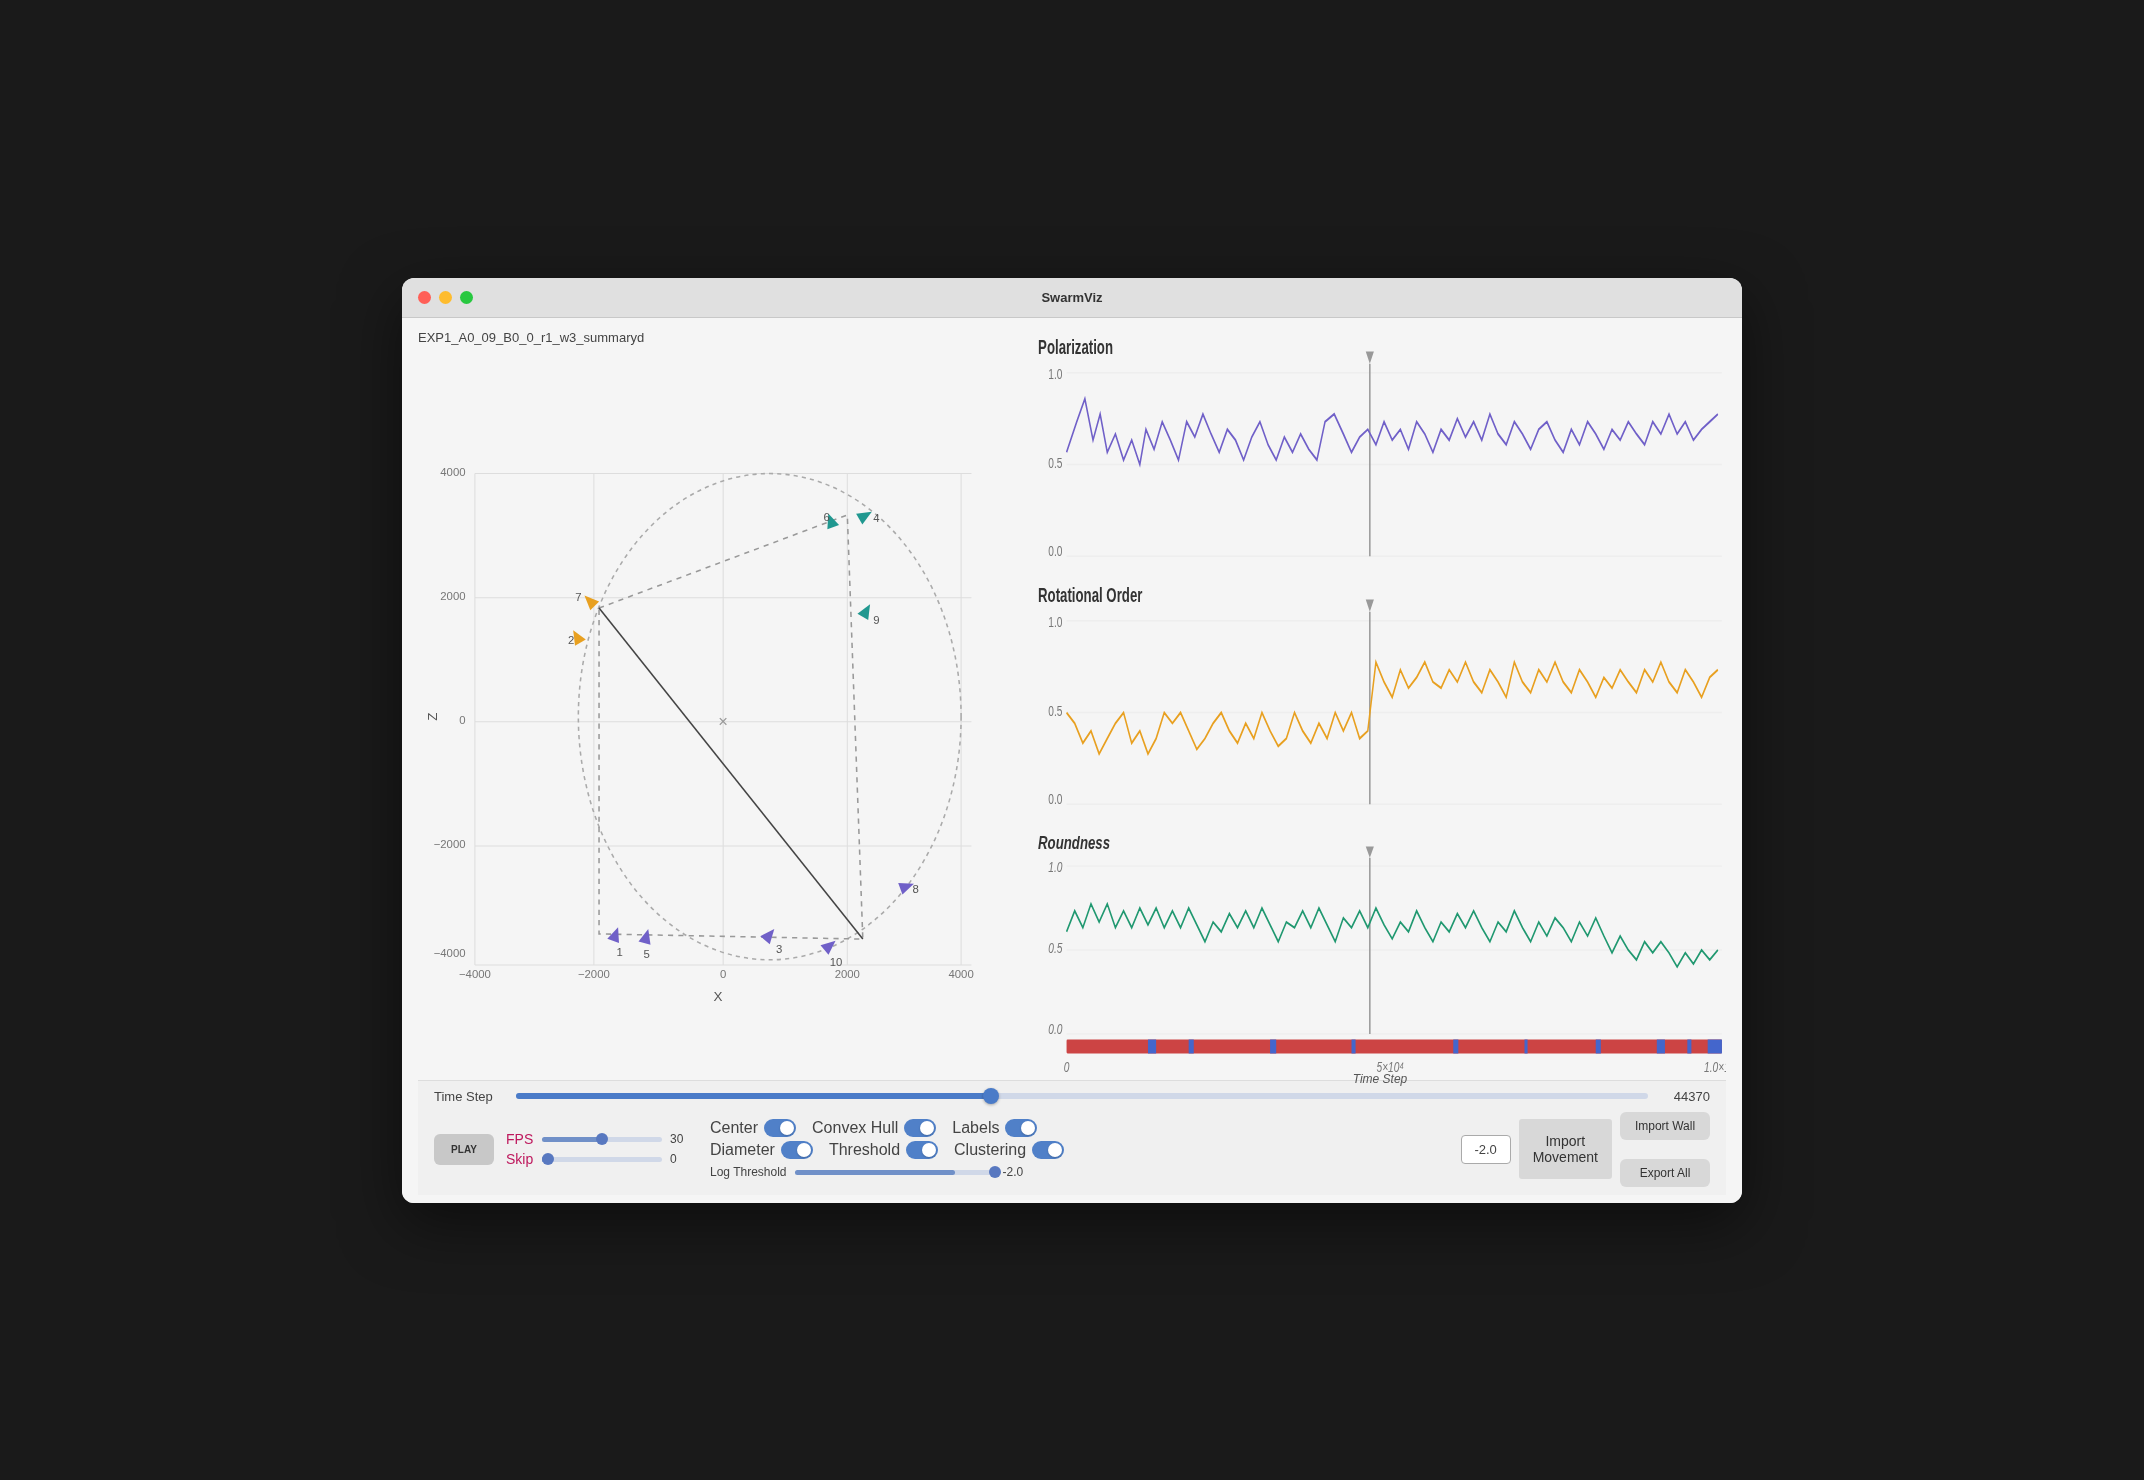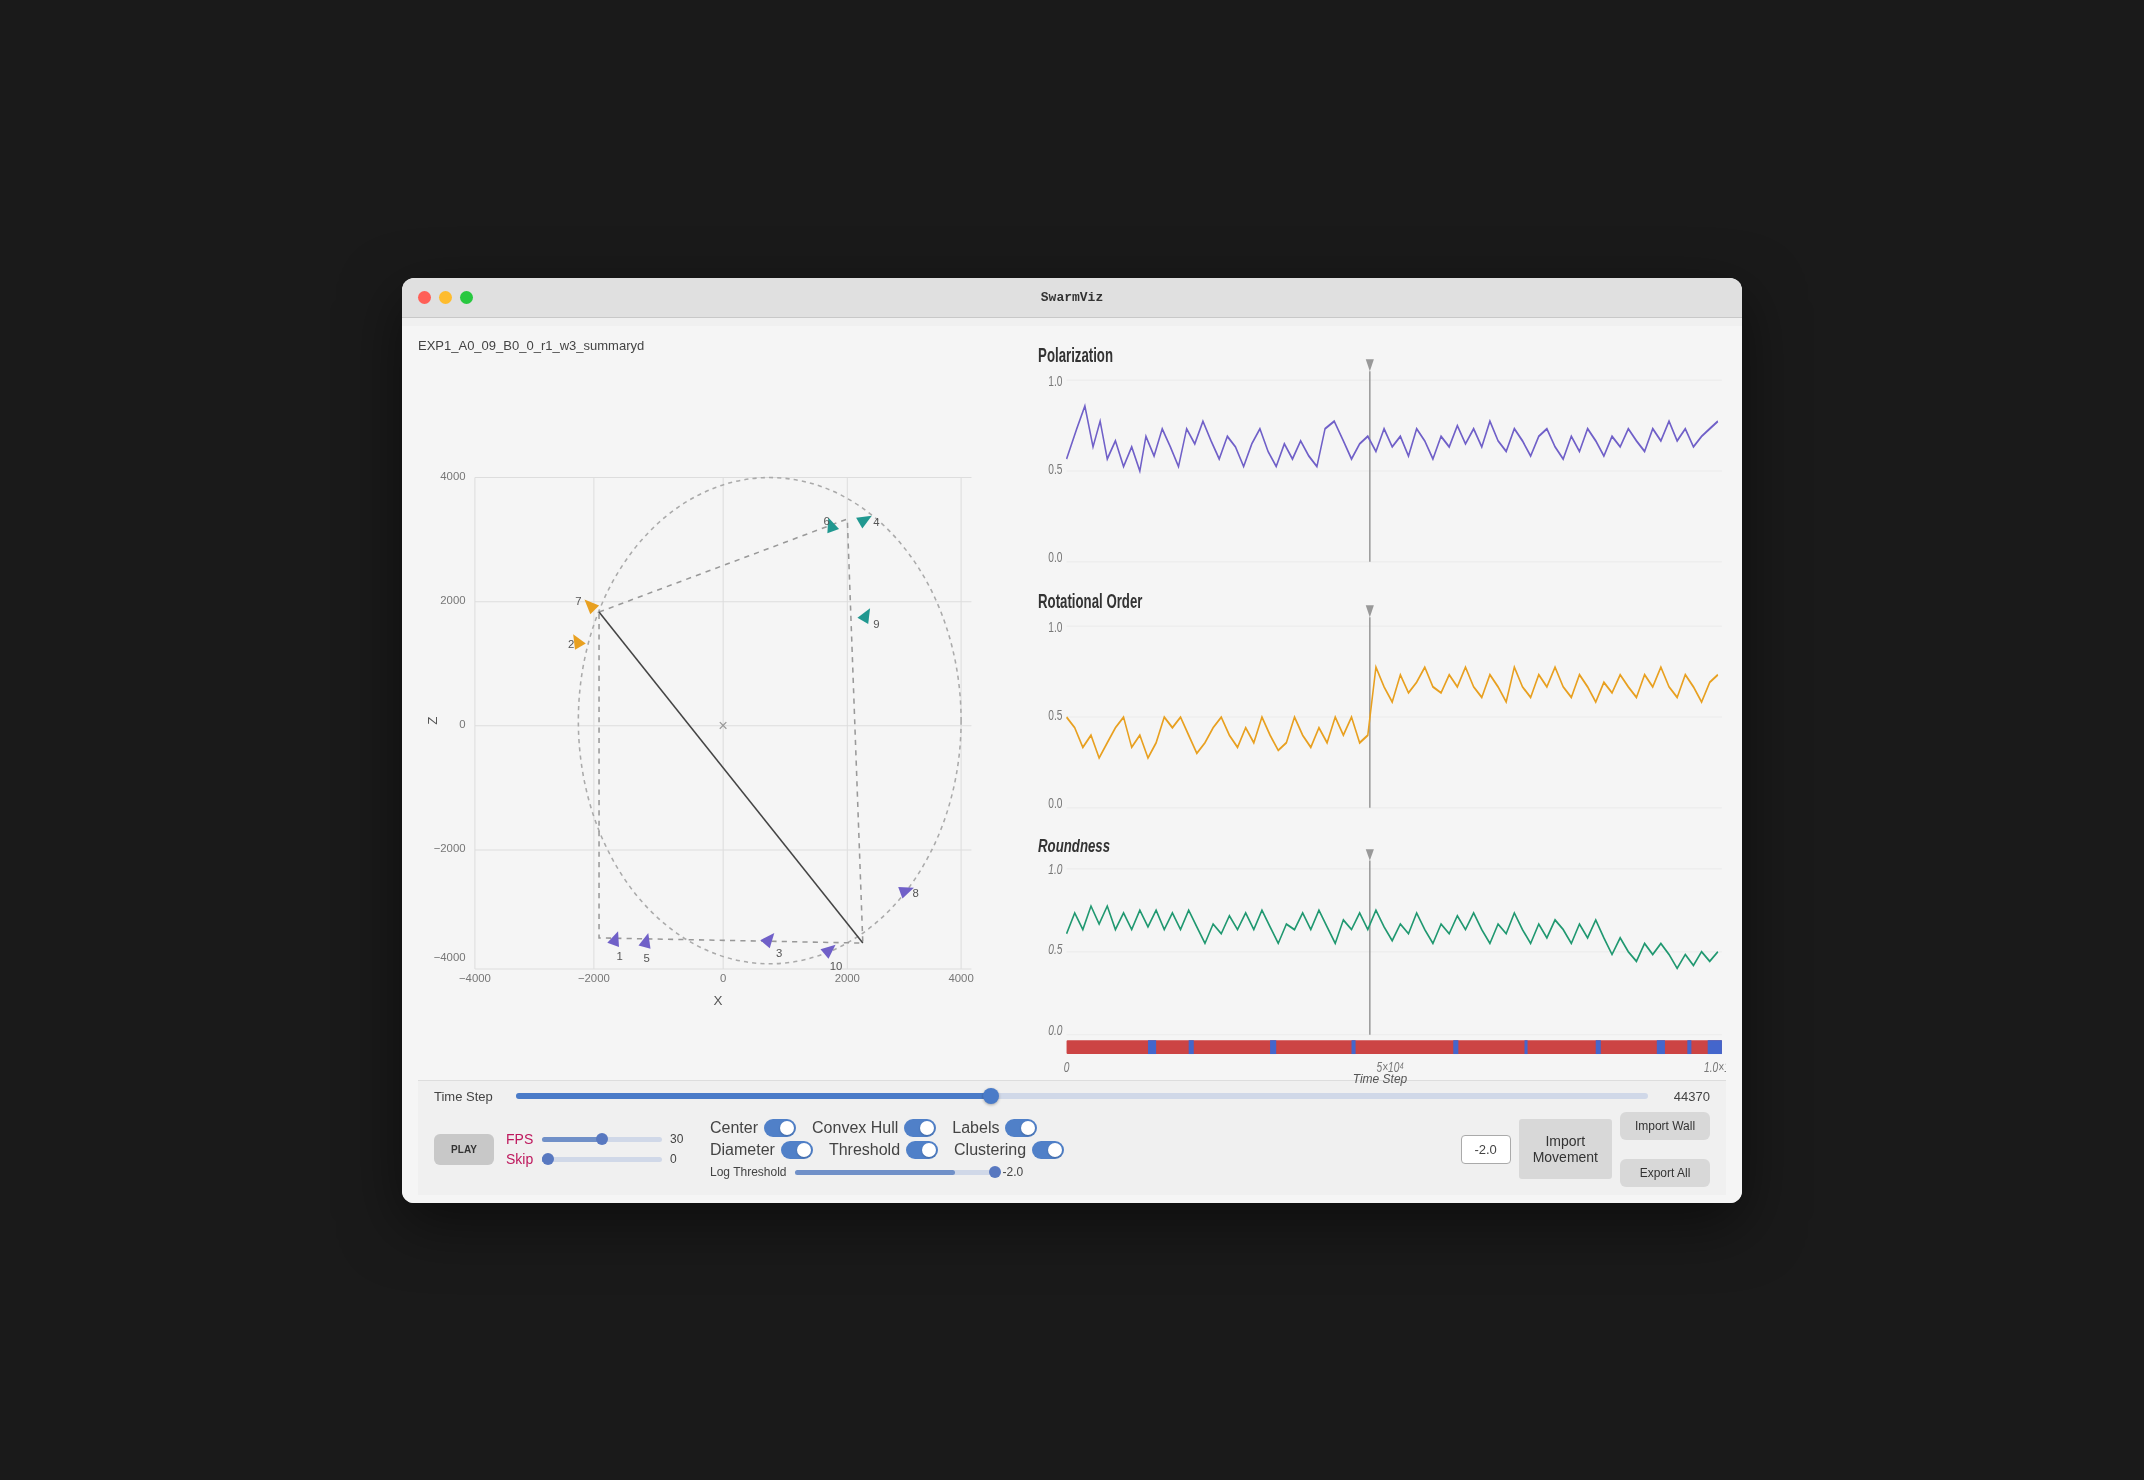--- a/index.html
+++ b/index.html
@@ -23,21 +23,20 @@
     }
     .titlebar {
       background: #e0e0e0;
       height: 40px;
       display: flex;
       align-items: center;
       padding: 0 16px;
       border-bottom: 1px solid #c8c8c8;
       border-radius: 12px 12px 0 0;
       flex-shrink: 0;
-      font-family: Liberation Mono, monospace;
     }
     .traffic-lights {
       display: flex;
       gap: 8px;
     }
     .traffic-light {
       width: 13px;
       height: 13px;
       border-radius: 50%;
     }
@@ -52,21 +51,20 @@
       font-weight: 600;
       color: #333;
     }
     .content {
       display: flex;
       flex-direction: column;
       flex: 1;
       padding: 12px 16px 8px 16px;
       gap: 8px;
       background: #f5f5f5;
-      margin-top: 8px;
     }
     .main-area {
       display: flex;
       gap: 16px;
       flex: 1;
     }
     .left-panel {
       width: 600px;
       flex-shrink: 0;
       display: flex;

